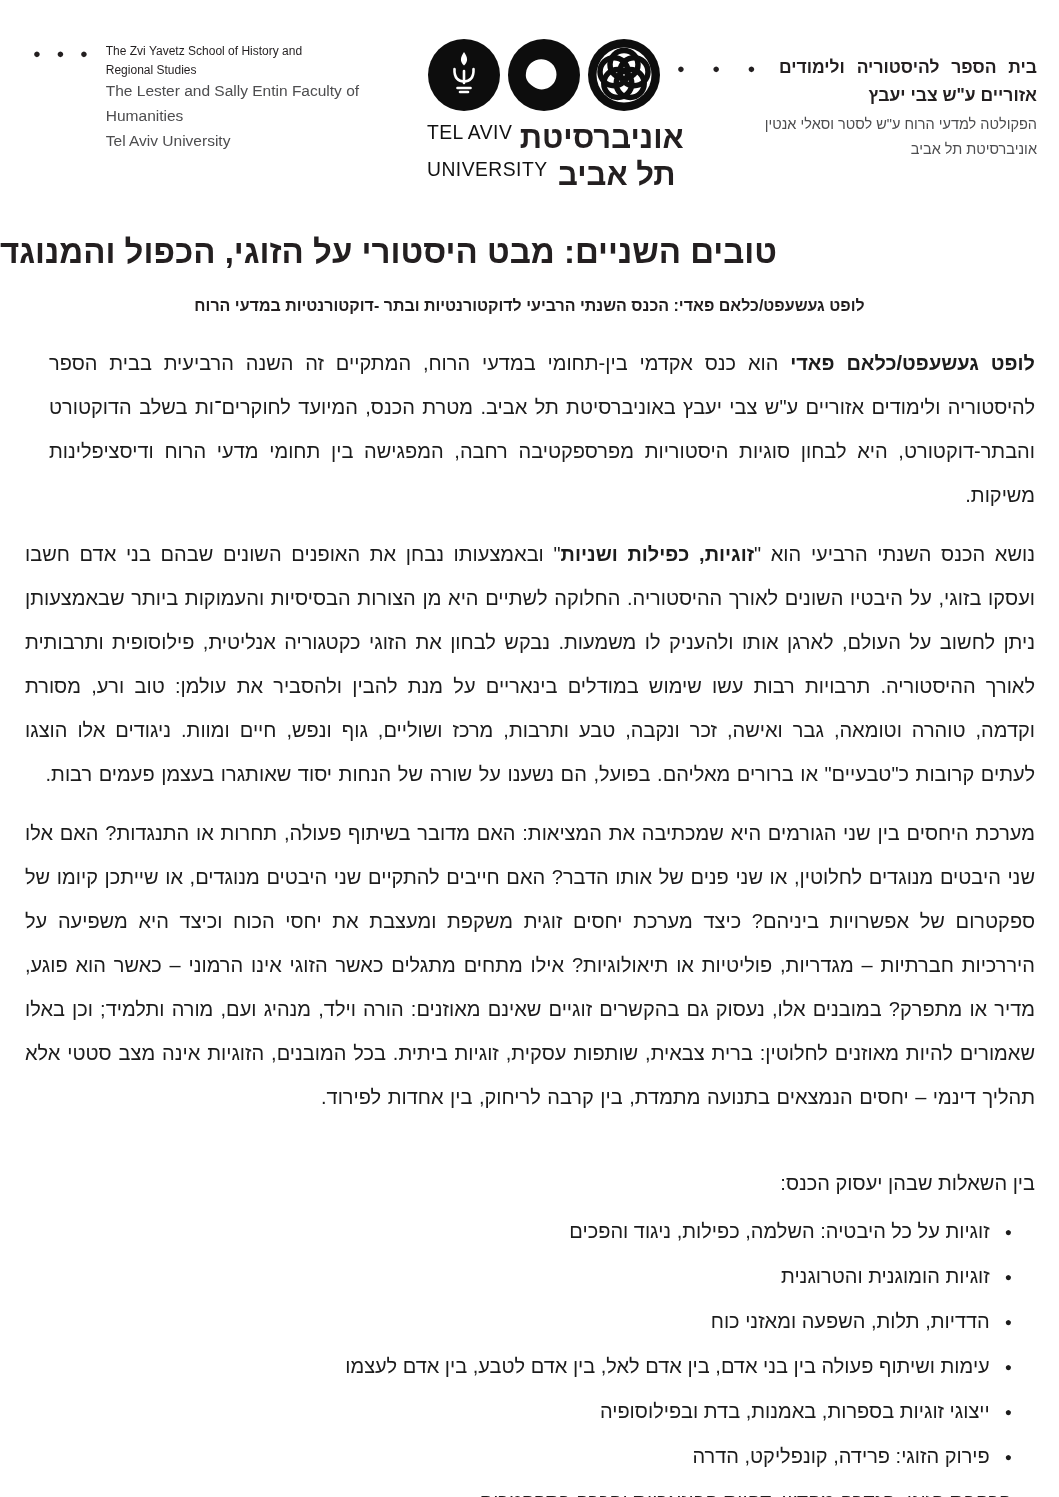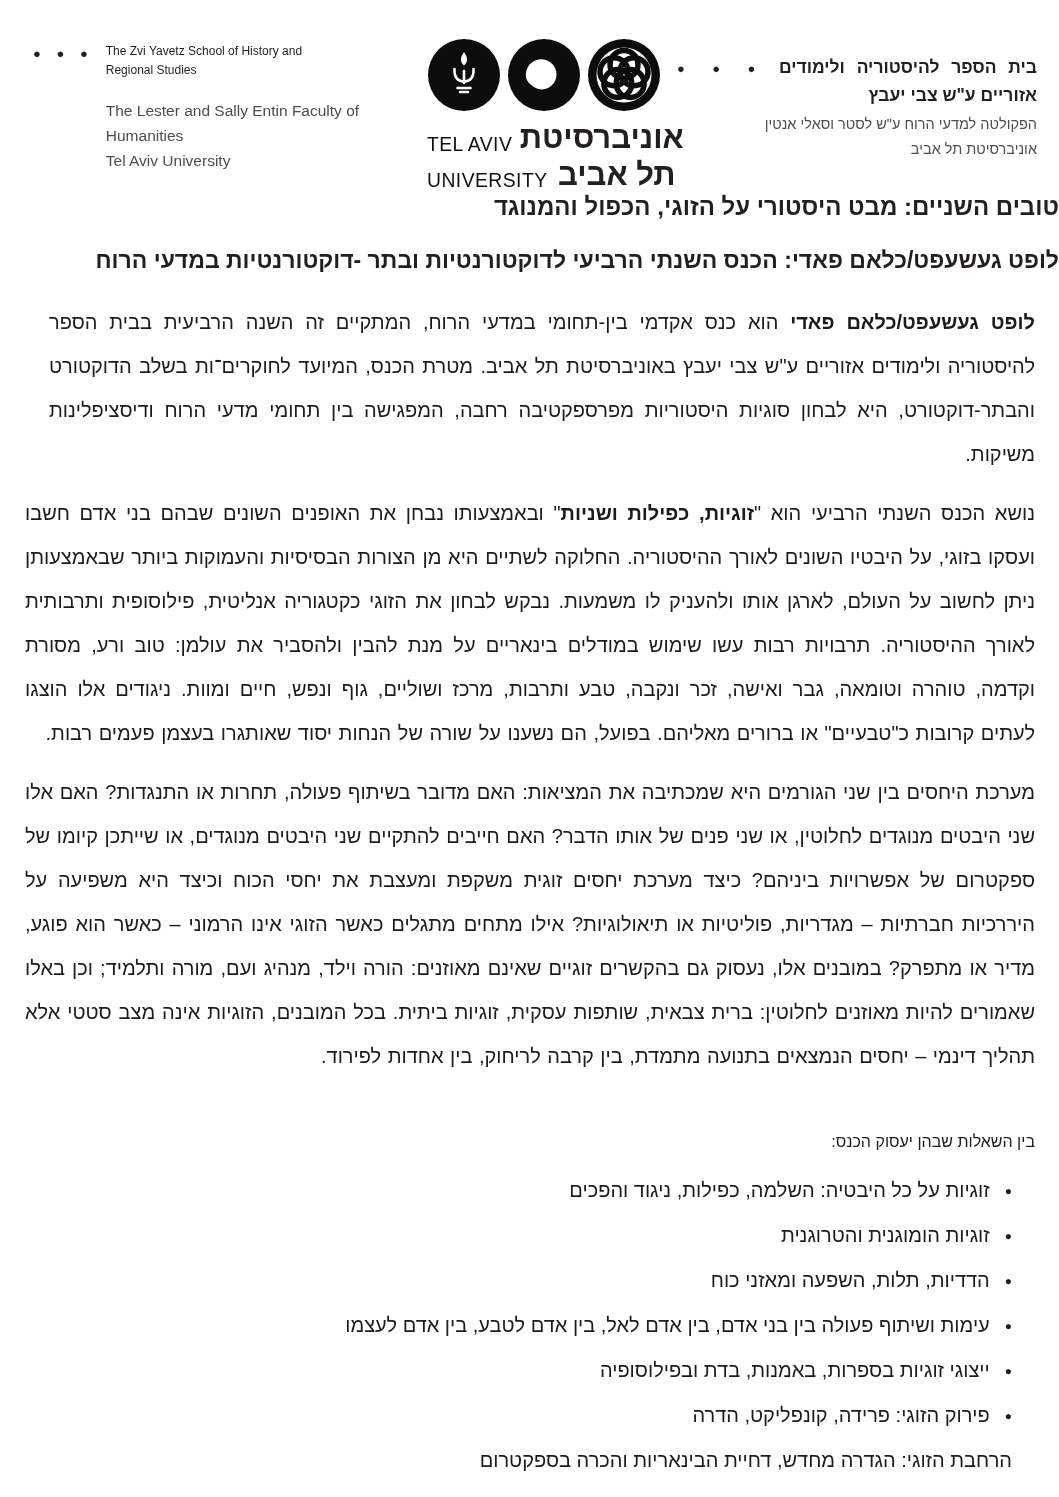--- a/index.html
+++ b/index.html
@@ -14,46 +14,46 @@
   
   .header { display: flex; align-items: flex-start; padding: 42px 22px 0 33px; }
   .hdr-left { width: 378px; display: flex; gap: 12px; }
   .hdr-right { width: 360px; direction: rtl; margin-top: 11px; }
   .hdr-center { flex: 1; display: flex; flex-direction: column; align-items: center; margin-top: -4px; }
 
   .dots { font-size: 13px; letter-spacing: 6px; white-space: nowrap; color: var(--text, #231f20); }
   .hdr-left .dots { margin-top: 4px; }
 
   .hdr-title { font-weight: 400; font-size: 12px; line-height: 1.55; color: var(--text, #231f20); }
-  .hdr-sub { font-size: 15.5px; line-height: 1.6; color: var(--secondary, #4d4d4f); margin-top: 20px; font-weight: 400; }
+  .hdr-sub { font-size: 15.5px; line-height: 1.6; color: var(--secondary, #4d4d4f); margin-top: 0; font-weight: 400; }
 
   .heb-line1 { text-align: justify; text-align-last: justify; font-weight: 700; font-size: 17.5px; line-height: 1.6; }
   .heb-line1 .dots { letter-spacing: 5px; }
   .heb-line2 { font-weight: 700; font-size: 17.5px; text-align: right; line-height: 1.6; }
   .heb-sub { font-size: 14.5px; color: var(--secondary, #4d4d4f); text-align: right; line-height: 1.7; margin-top: 3px; }
 
   .logo-rows { margin-top: 8px; width: 234px; }
-  .logo-row { display: flex; justify-content: space-between; align-items: flex-end; direction: ltr; line-height: 1.18; }
+  .logo-row { display: flex; justify-content: space-between; align-items: flex-start; direction: ltr; line-height: 1.18; }
   .logo-en { font-size: 21px; letter-spacing: 0.5px; color: #111; transform: scaleX(0.92); transform-origin: left; white-space: nowrap; }
   .logo-he { font-weight: 700; font-size: 31px; white-space: nowrap; }
 
   
-  .doc-title { direction: rtl; text-align: right; font-weight: 700; font-size: 24px; color: var(--text, #231f20); }
-  .doc-subtitle { direction: rtl; text-align: right; font-weight: 700; font-size: 23px; margin-top: 26px; color: var(--text, #231f20); }
+  .doc-title { direction: rtl; text-align: left; font-weight: 700; font-size: 33px; margin-top: 40px; color: var(--text, #231f20); }
+  .doc-subtitle { direction: rtl; text-align: center; font-weight: 700; font-size: 16px; margin-top: 26px; color: var(--text, #231f20); }
 
   
   .content { padding: 0 24px 0 25px; }
   .body-par {
     direction: rtl; text-align: justify; font-size: 20px; line-height: 44px;
     margin: 0 0 15px 0; color: #1c1c1c; word-spacing: 1px;
   }
   .body-par:first-of-type { margin-top: 26px; margin-left: 24px; }
   .b { font-weight: 700; }
 
-  .list-intro { direction: rtl; text-align: right; font-size: 16px; line-height: 44px; margin-top: 42px; color: #1c1c1c; }
+  .list-intro { direction: rtl; text-align: right; font-size: 20px; line-height: 44px; margin-top: 42px; color: #1c1c1c; }
 
   ul.topics { direction: rtl; list-style: none; margin: 4px 0 0 0; padding: 0; }
   ul.topics li { display: flex; align-items: center; gap: 15px; height: 45px; padding-right: 23px; font-size: 20px; color: #1c1c1c; }
   .dot { font-size: 12px; line-height: 1; }
 </style>
 </head>
 <body>
 
 <div class="page">
 

